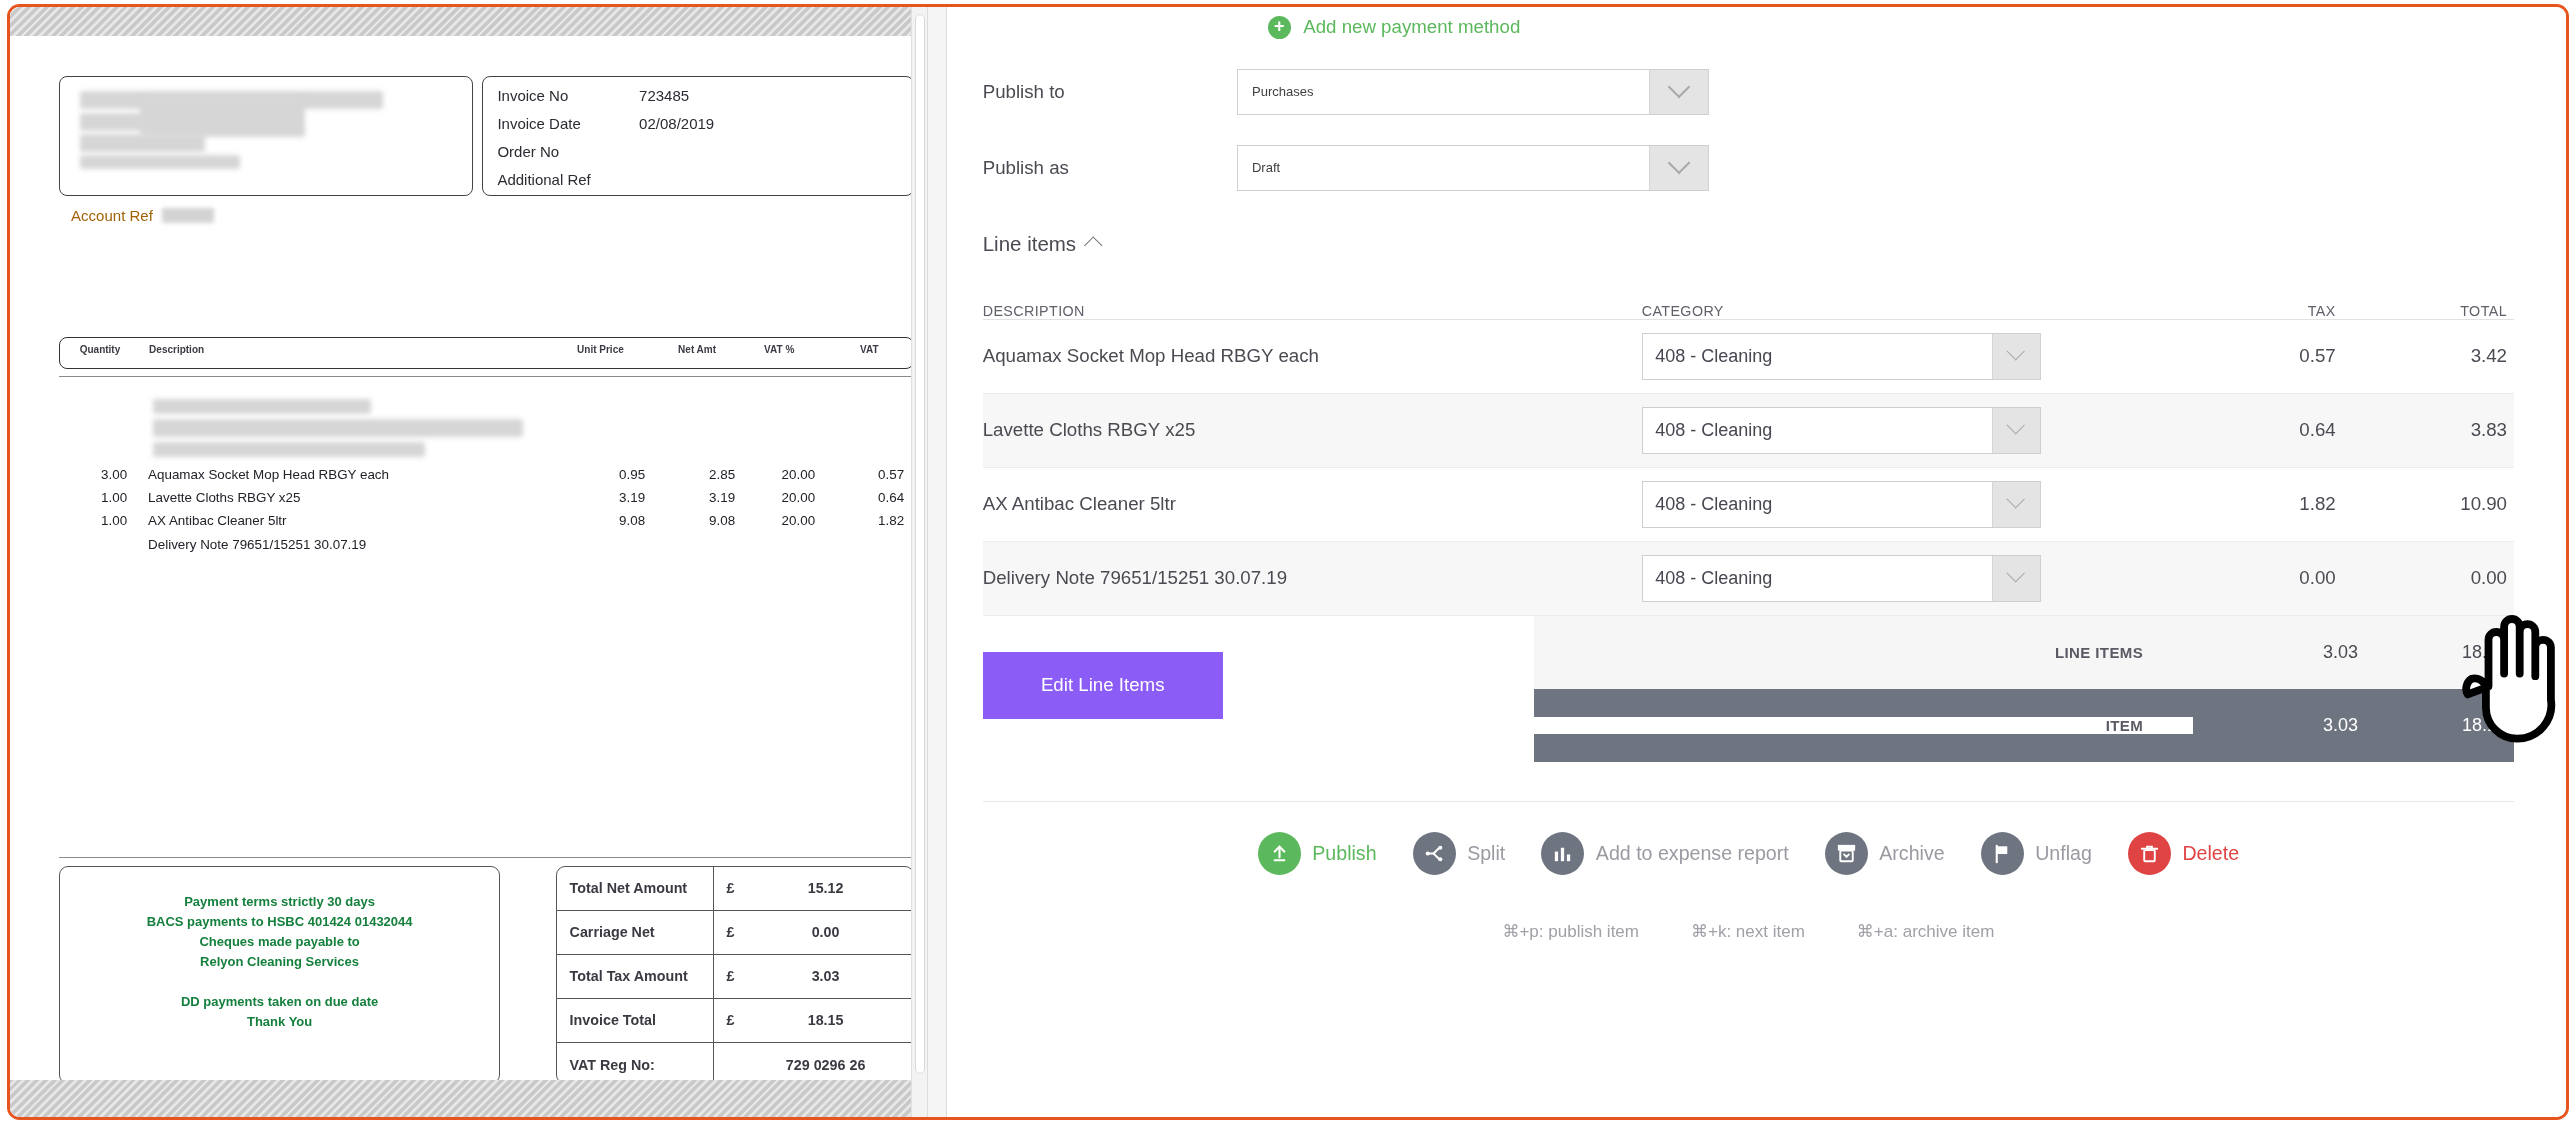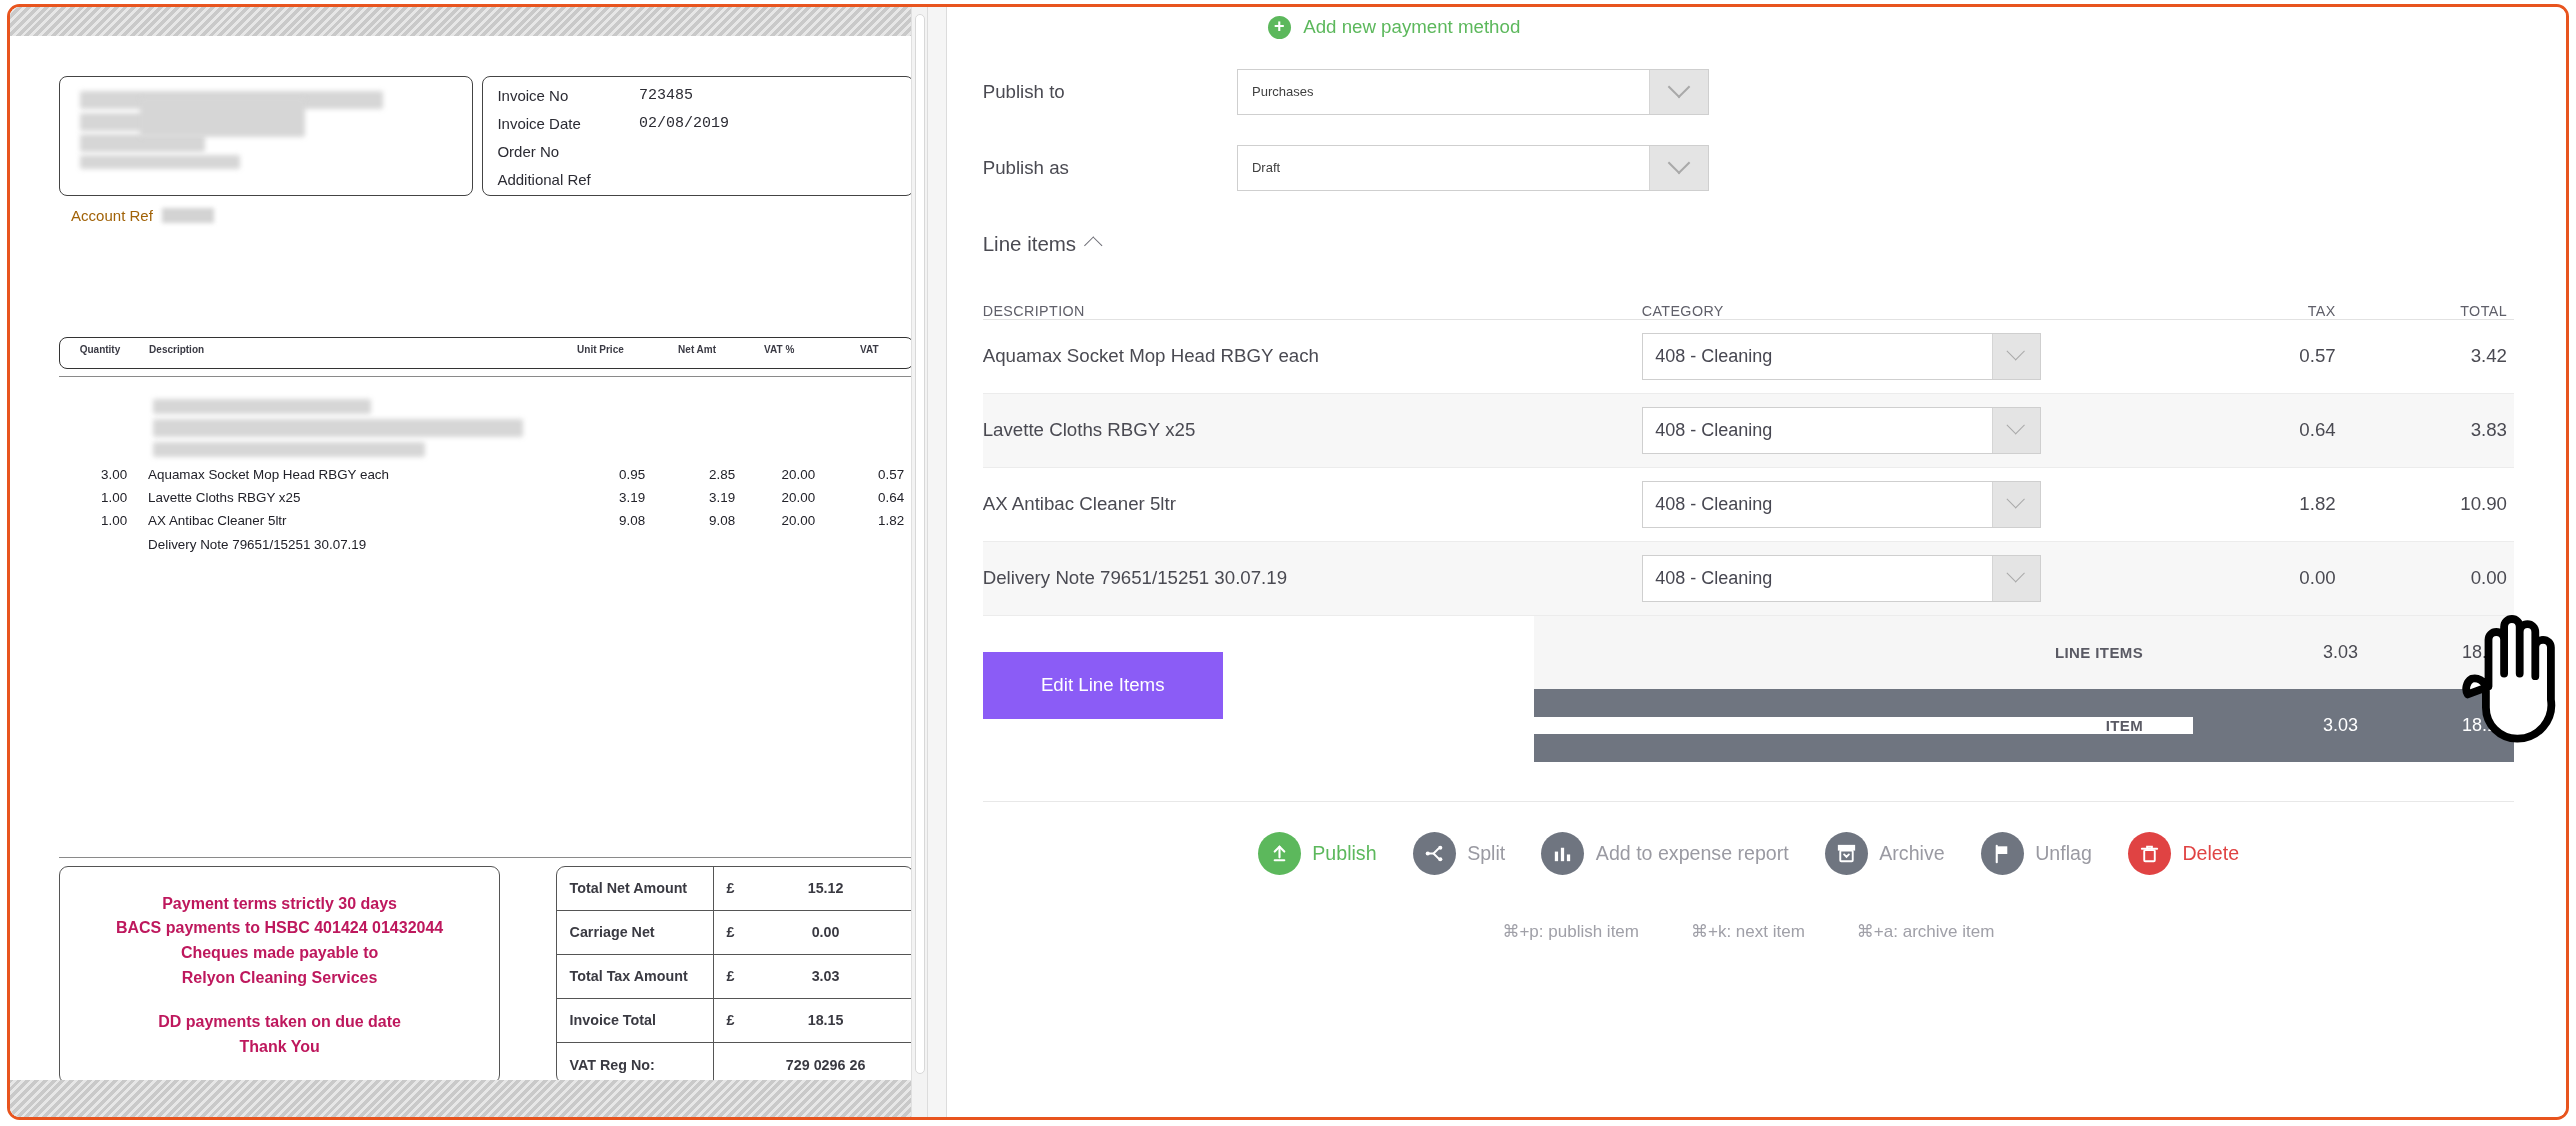--- a/index.html
+++ b/index.html
@@ -65,21 +65,21 @@
     border-radius: 1.8px;
   }
 
   .meta-row {
     position: absolute;
     font-size: 15px;
     color: #2b2b33;
     white-space: nowrap;
   }
   .meta-label { left: 14.3px; }
-  .meta-value { left: 156px; font-family: Liberation Mono, monospace; }
+  .meta-value { left: 156px; }
 
   #account-ref-line {
     position: absolute;
     left: 61px; top: 171px;
     font-size: 15px;
     color: #a16207;
     display: flex;
     align-items: center;
     gap: 9px;
   }
@@ -134,23 +134,23 @@
   #doc-terms {
     position: absolute;
     left: 49px; top: 830px;
     width: 441px; height: 218px;
     border: 1.8px solid #555;
     border-radius: 9px;
     text-align: center;
     padding-top: 25px;
   }
   #doc-terms p {
-    font-size: 16px;
+    font-size: 13px;
     line-height: 1.55;
-    color: #be185d;
+    color: #15803d;
     font-weight: bold;
   }
   #doc-terms .gap { height: 19.6px; }
 
   
   #doc-totals {
     position: absolute;
     left: 546px; top: 830px;
     width: 358px; height: 218px;
     border: 1.8px solid #555;

